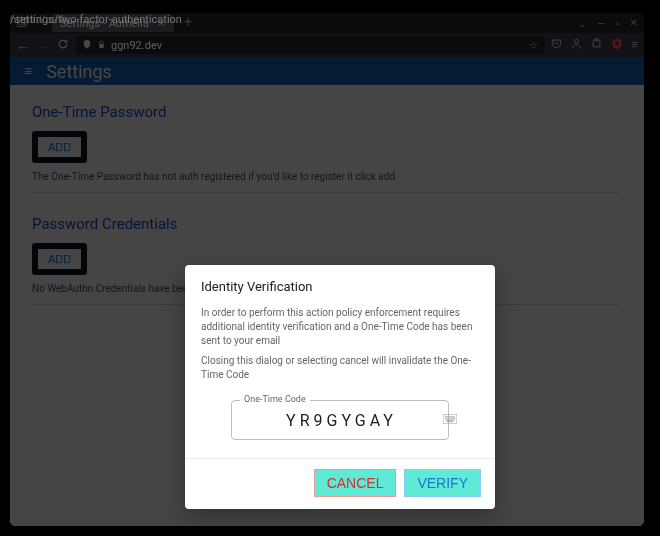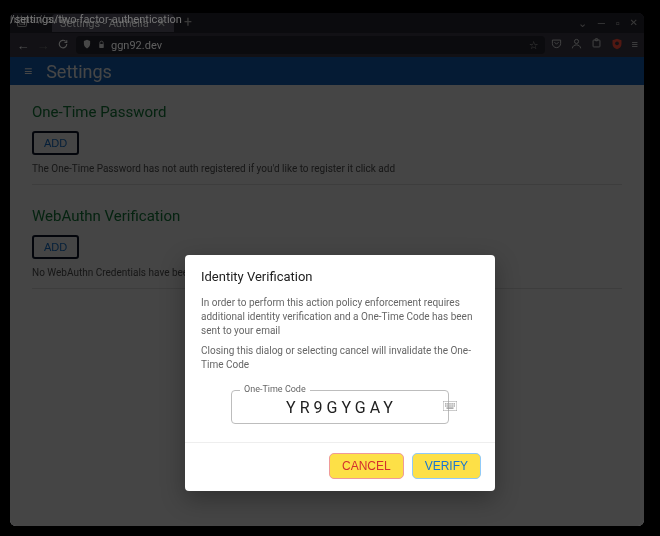--- a/index.html
+++ b/index.html
@@ -52,63 +52,63 @@
     overflow: hidden; position: relative;
   }
   .app-bar {
     background: #1565c0; color: #fff; height: 28px;
     display: flex; align-items: center; padding: 0 14px; gap: 14px;
   }
   .app-bar .menu-icon { font-size: 14px; }
   .app-bar .title { font-size: 18px; font-weight: 400; }
   .content { padding: 18px 22px; color: #333; }
   .section { margin-bottom: 22px; }
-  .section h3 { font-size: 15px; font-weight: 400; color: #15803d; margin-bottom: 10px; }
+  .section h3 { font-size: 15px; font-weight: 400; color: #1d4ed8; margin-bottom: 10px; }
   .add-btn {
-    border: 2px solid #0f172a; color: #1976d2; background: transparent;
+    border: 6px solid #0f172a; color: #1976d2; background: transparent;
     font-size: 11px; padding: 4px 10px; border-radius: 3px; cursor: pointer;
     margin-bottom: 8px;
   }
   .section .desc { font-size: 10px; color: #555; border-bottom: 1px solid #e0e0e0; padding-bottom: 10px; }
   
   .dim {
     position: absolute; inset: 0; background: rgba(0,0,0,0.35);
     z-index: 5;
   }
   
   .dialog {
-    position: absolute; left: 175px; top: 198px; width: 310px;
+    position: absolute; left: 175px; top: 208px; width: 310px;
     background: #fff; border-radius: 4px; box-shadow: 0 8px 24px rgba(0,0,0,0.3);
     z-index: 10;
   }
   .dialog-body { padding: 14px 16px 18px; }
   .dialog-title { font-size: 13px; font-weight: 400; color: #212121; margin-bottom: 12px; }
   .dialog-text { font-size: 10px; color: #666; line-height: 1.4; margin-bottom: 6px; }
   .otp-wrap {
     border: 1px solid #bdbdbd; border-radius: 4px; position: relative;
-    margin: 18px 30px 0; height: 34px; display: flex; align-items: center;
+    margin: 18px 30px 0; height: 40px; display: flex; align-items: center;
     padding: 0 8px;
   }
   .otp-label {
     position: absolute; top: -7px; left: 8px; background: #fff; padding: 0 4px;
     font-size: 9px; color: #666;
   }
   .otp-input {
     flex: 1; border: none; outline: none; text-align: center;
     font-size: 16px; letter-spacing: 4px; color: #212121;
     font-family: inherit;
   }
   .kbd-icon { color: #999; font-size: 12px; }
   .dialog-actions {
     display: flex; justify-content: flex-end; gap: 8px;
     padding: 10px 14px 12px; border-top: 1px solid #eee;
   }
   .dlg-btn {
-    border: 1px solid; border-radius: 5px; padding: 5px 12px;
-    font-size: 12px; background: #fde047; cursor: pointer;
+    border: 1px solid; border-radius: 0; padding: 5px 12px;
+    font-size: 14px; background: #5eead4; cursor: pointer;
   }
   .dlg-btn.cancel { color: #d32f2f; border-color: #ef9a9a; }
   .dlg-btn.verify { color: #1976d2; border-color: #90caf9; }
 </style>
 </head>
 <body>
 
 <div class="browser-window">
 
   <div class="titlebar">
@@ -192,21 +192,21 @@
       <span class="menu-icon">≡</span>
       <span class="title">Settings</span>
     </div>
     <div class="content">
       <div class="section">
         <h3>One-Time Password</h3>
         <button class="add-btn">ADD</button>
         <div class="desc">The One-Time Password has not auth registered if you'd like to register it click add</div>
       </div>
       <div class="section">
-        <h3>WebAuthn Verification</h3>
+        <h3>Password Credentials</h3>
         <button class="add-btn">ADD</button>
         <div class="desc">No WebAuthn Credentials have been registered</div>
       </div>
     </div>
 
     <div class="dim"></div>
 
     <div class="dialog">
       <div class="dialog-body">
         <div class="dialog-title">Identity Verification</div>

